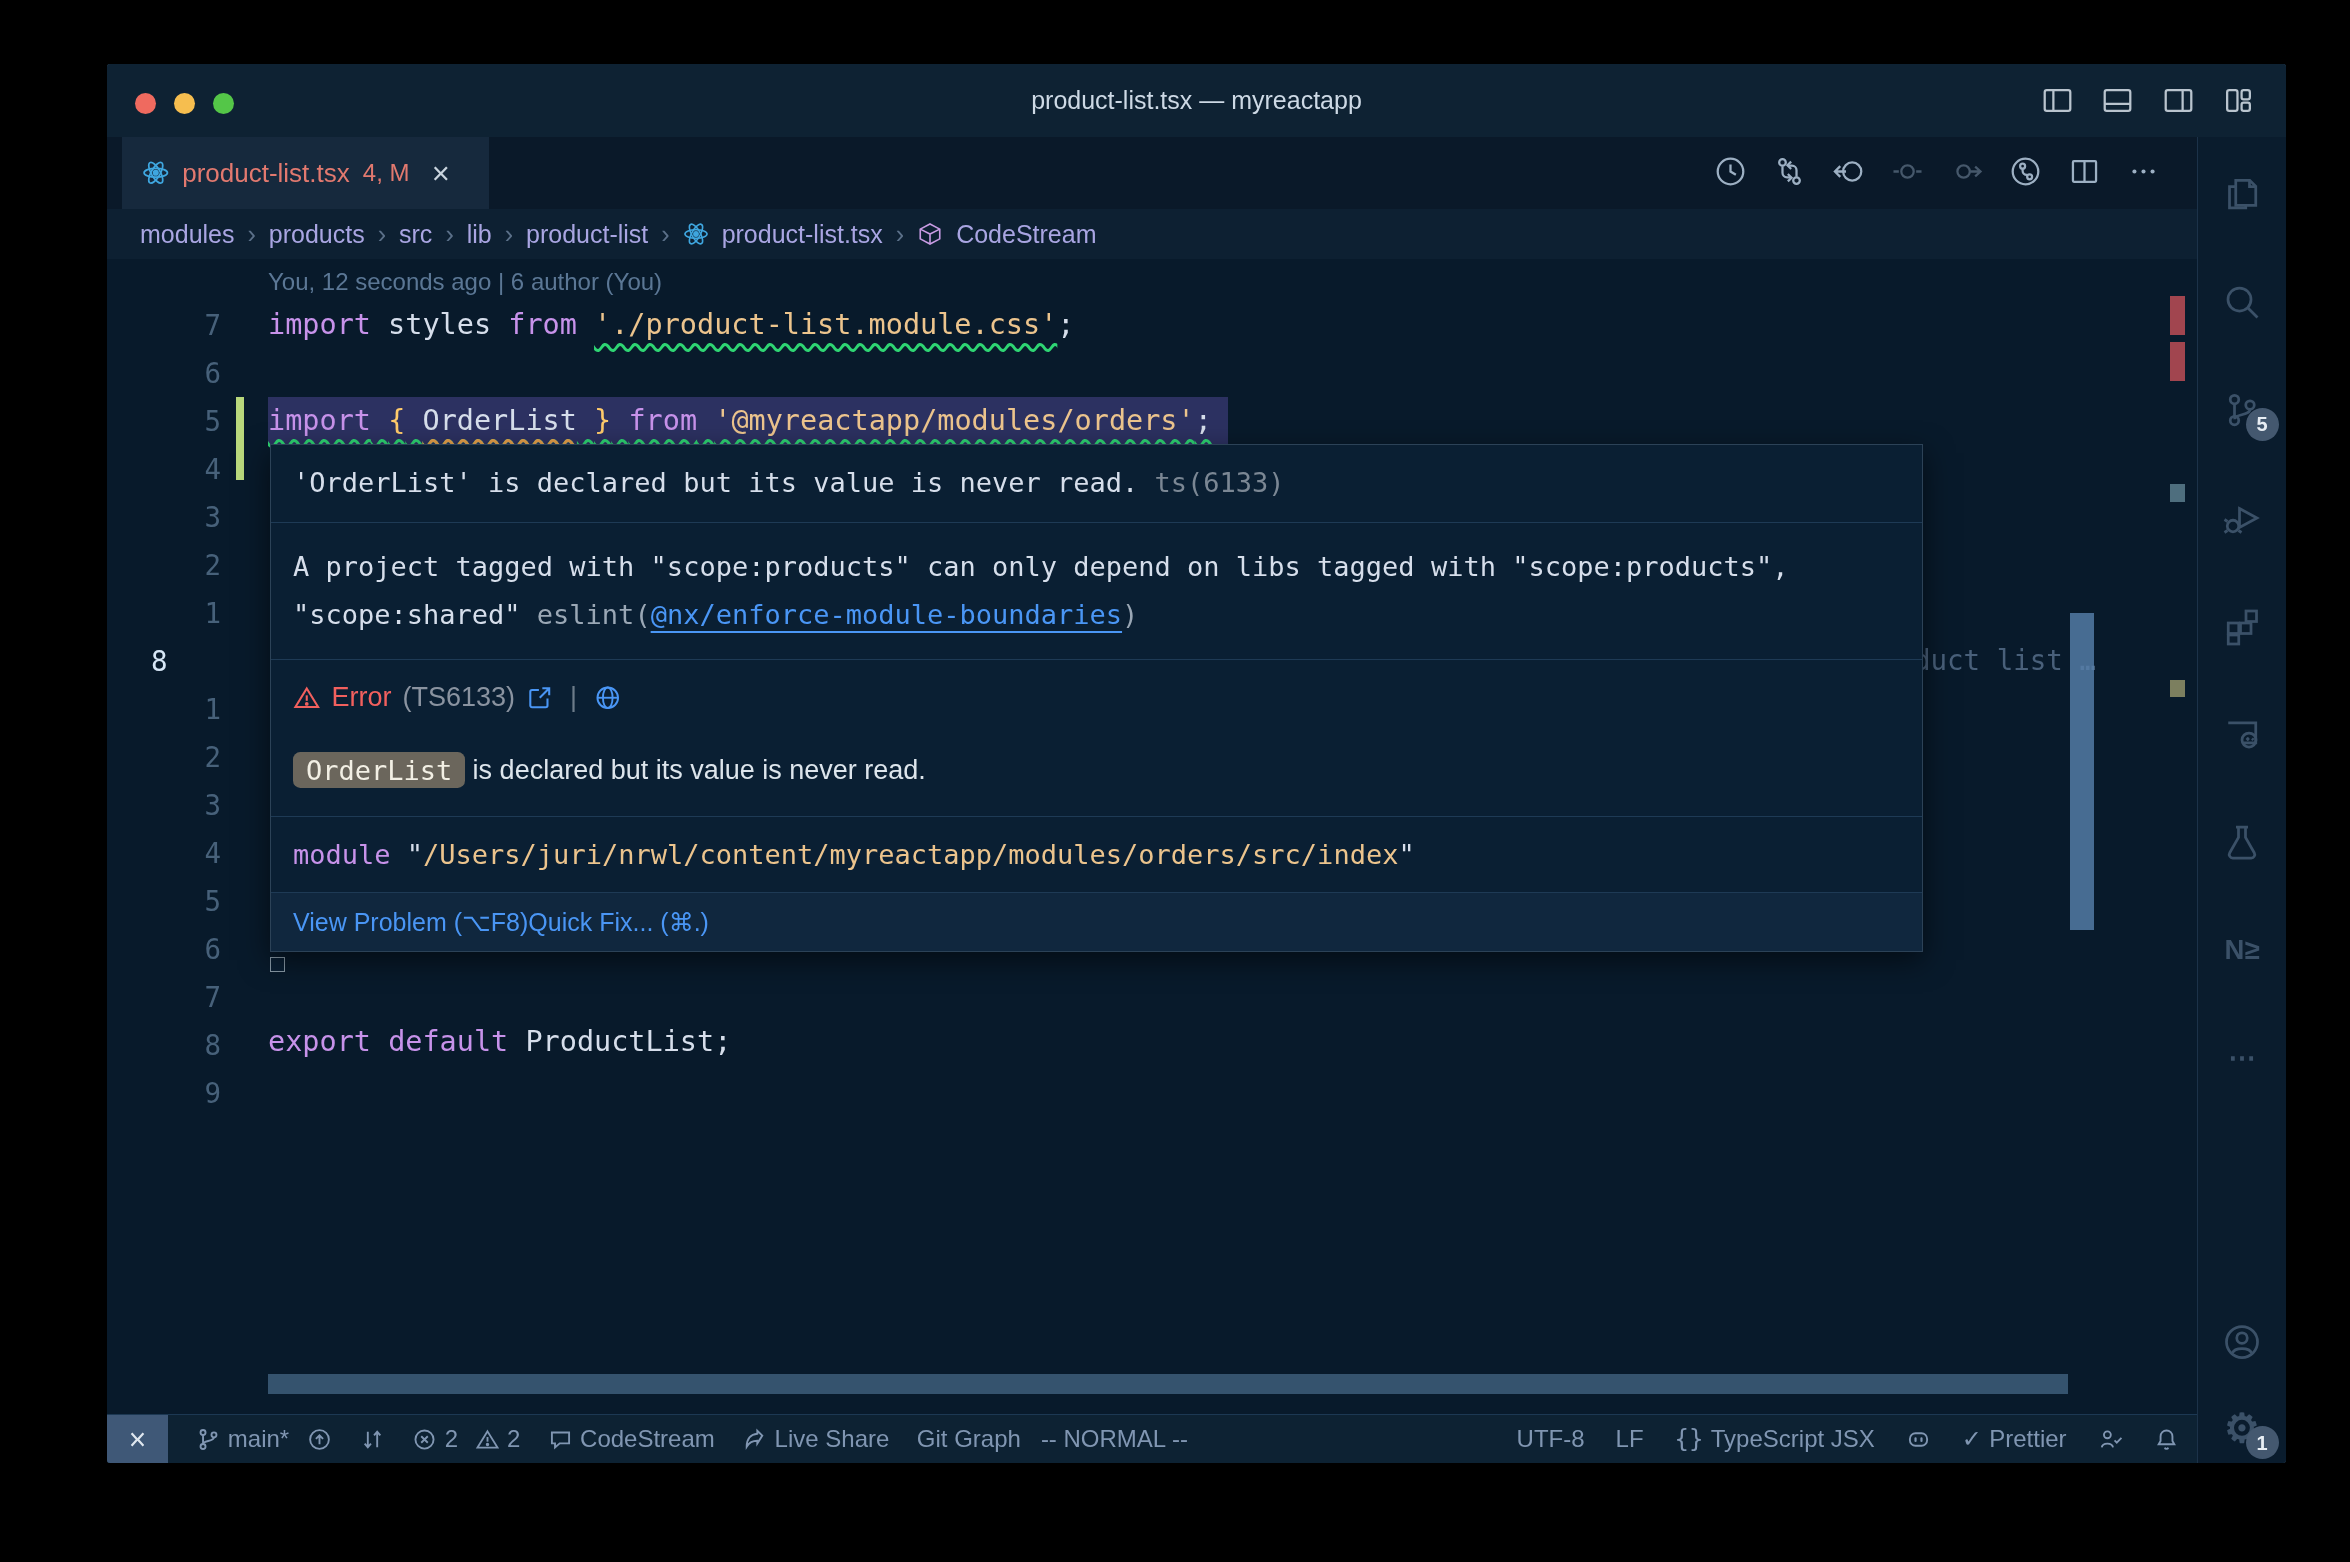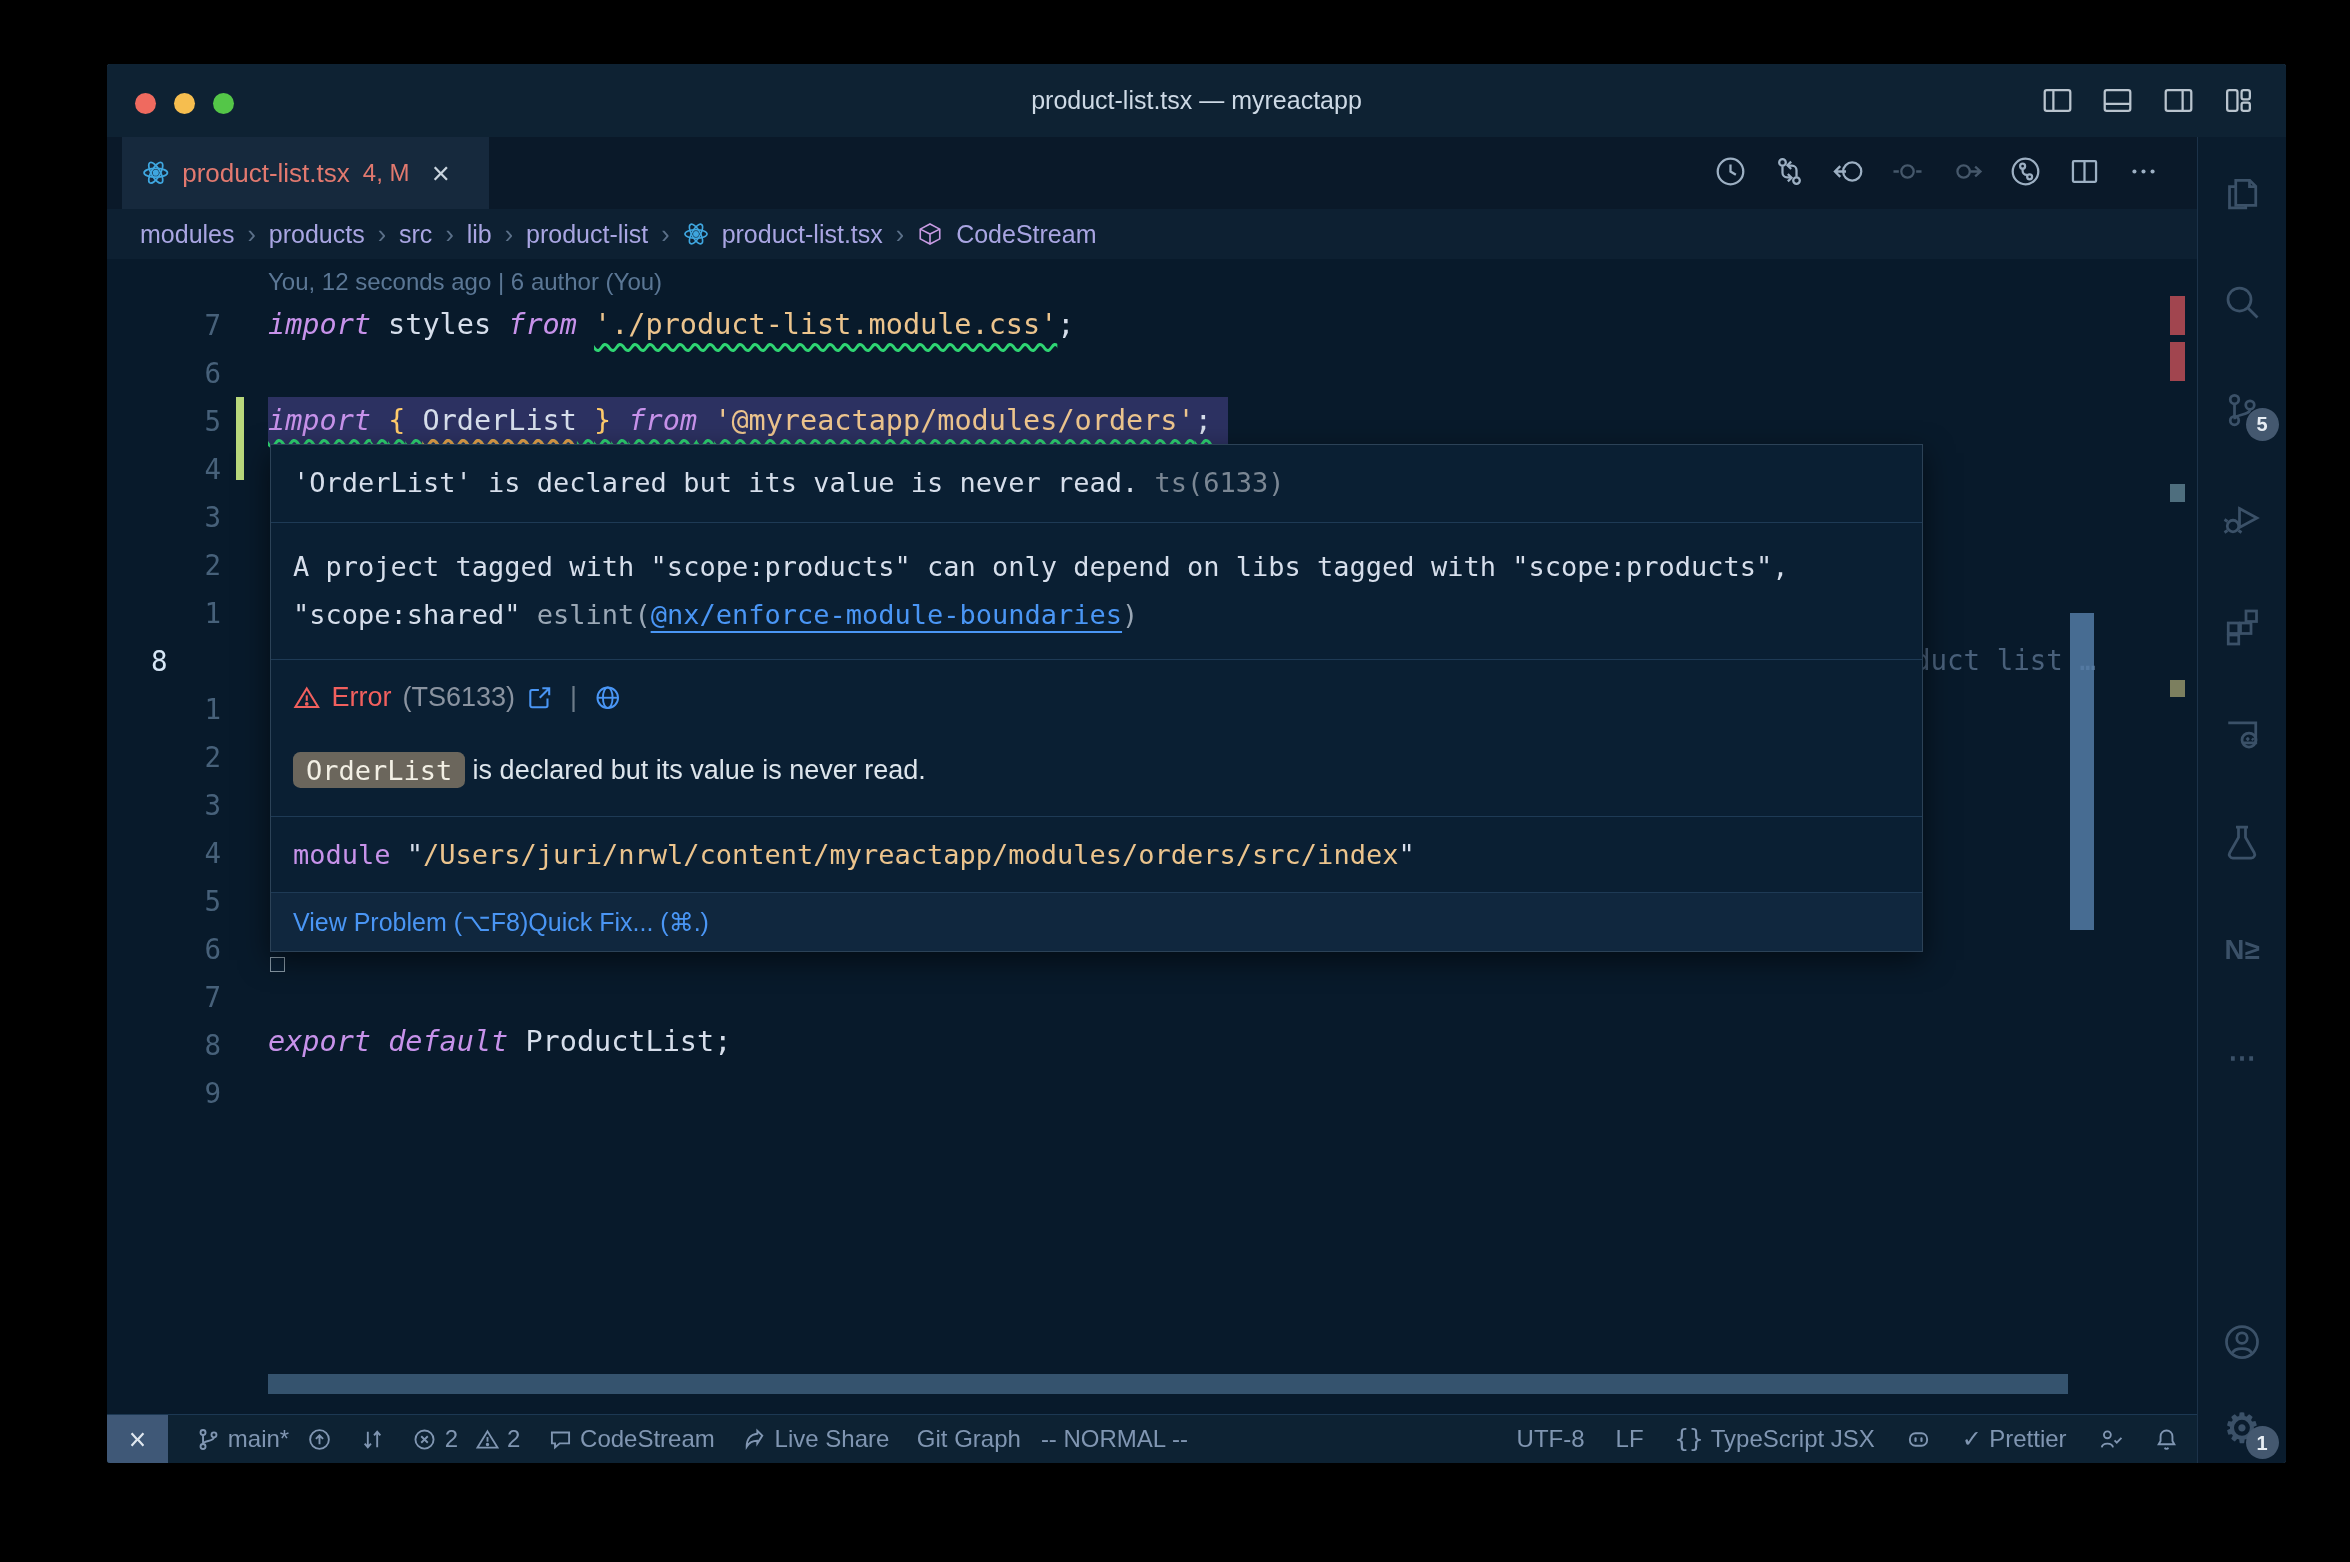--- a/index.html
+++ b/index.html
@@ -55,21 +55,21 @@
 
   .code-row { position:absolute; left:161px; height:48px; line-height:48px; white-space:pre;
               font-family:"DejaVu Sans Mono", monospace; font-size:28.5px; color:#d6deeb; }
   .blame-top { position:absolute; left:161px; top:7.3px; height:31px; line-height:31px;
                color:#5b7795; font-size:24px; }
   .r0 { top:42px; }
   .r2 { top:138px; background:rgba(95,82,171,.42); padding-right:16.5px; }
   .r15 { top:759px; }
   .inline-blame { position:absolute; left:1542px; top:377px; height:48px; line-height:48px;
                   color:#49607a; font-family:"DejaVu Sans Mono", monospace; font-size:27.5px; }
-  .tok-kw { color:#c792ea; font-style:italic; }
+  .tok-kw { color:#c792ea; }
   .tok-str { color:#ecc48d; }
   .tok-brace { color:#ffcb6b; }
   .tok-fg { color:#d6deeb; }
   .wavy-g { text-decoration-line:underline; text-decoration-style:wavy;
             text-decoration-color:#2ed573; text-decoration-thickness:2.8px; text-underline-offset:9.2px; }
   .wavy-o { text-decoration-line:underline; text-decoration-style:wavy;
             text-decoration-color:#e8a04c; text-decoration-thickness:2.8px; text-underline-offset:9.2px; }
 
   
   .tooltip { position:absolute; left:163px; top:185px; width:1653px; background:#0a1f33;

